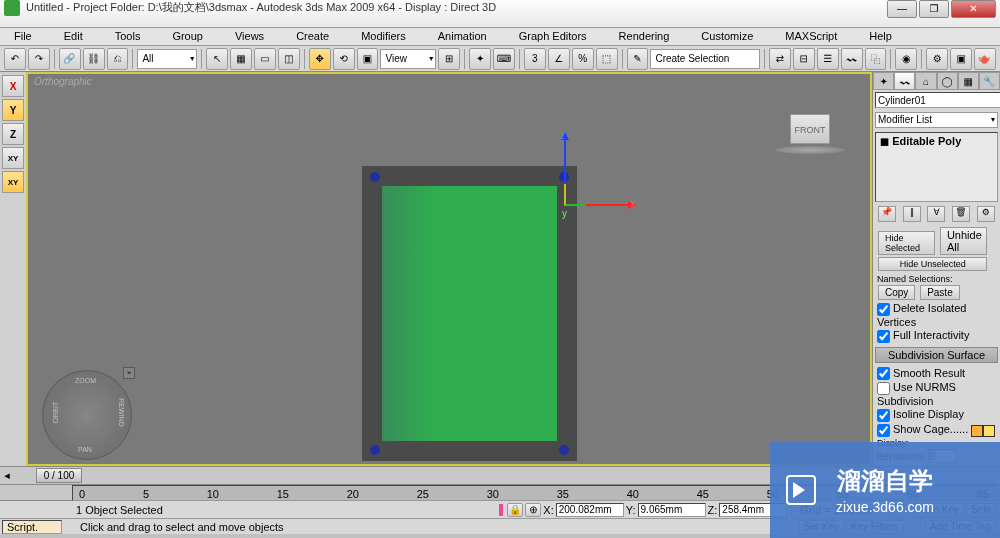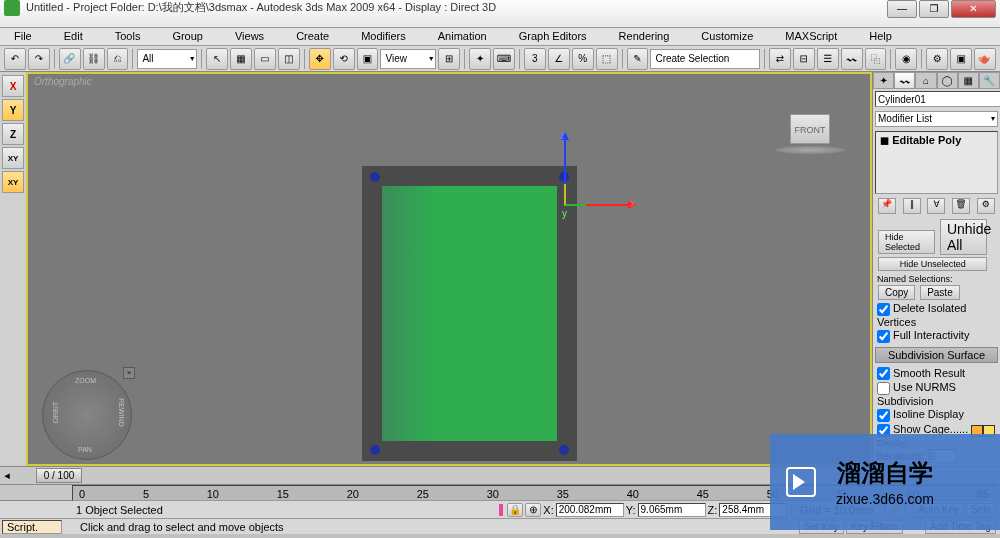--- a/index.html
+++ b/index.html
@@ -68,21 +68,21 @@
 .stackbtn { width: 18px; height: 16px; background: linear-gradient(#f0f0f0,#d0d0d0); border: 1px solid #999; font-size: 9px; text-align: center; }
 .rollhead { background: linear-gradient(#c0c0c0,#a8a8a8); border: 1px solid #888; text-align: center; font-size: 10px; padding: 1px; margin: 1px 2px; }
 .rollbody { padding: 2px 4px; font-size: 10px; }
 .rollbtn { display: inline-block; background: linear-gradient(#f0f0f0,#d0d0d0); border: 1px solid #999; padding: 1px 6px; font-size: 10px; margin: 1px; }
 .chk { display: block; margin: 1px 0; font-size: 10px; }
 .chk input { margin-right: 3px; vertical-align: middle; }
 .spin { display: inline-flex; align-items: center; margin: 1px 0; }
 .spin input { width: 28px; height: 14px; font-size: 10px; border: 1px inset #999; }
 .sw { display:inline-block; width:12px; height:12px; border:1px solid #333; vertical-align:middle; }
 
-.watermark { position: absolute; right: 0; bottom: 8px; width: 230px; height: 96px; background: rgba(70,120,200,0.92); display: flex; align-items: center; justify-content: center; color: #000000; font-size: 18px; flex-direction: column; z-index: 50; }
+.watermark { position: absolute; right: 0; bottom: 0; width: 230px; height: 96px; background: rgba(70,120,200,0.92); display: flex; align-items: center; justify-content: center; color: #ffffff; font-size: 18px; flex-direction: column; z-index: 50; }
 .watermark .big { font-size: 24px; font-weight: bold; }
 .watermark .url { font-size: 14px; margin-top: 2px; }
 .watermark .play { position: absolute; left: 16px; width: 30px; height: 30px; border: 2px solid #fff; border-radius: 4px; display:flex; align-items:center; justify-content:center; }
 .watermark .play::before { content:""; border: 8px solid transparent; border-left: 12px solid #fff; margin-left:4px; }
 
 .timebar { height: 18px; background: #c8c8c8; display: flex; align-items: center; border-top: 1px solid #888; }
 .timeslider { width: 46px; height: 15px; background: linear-gradient(#f0f0f0,#c0c0c0); border: 1px solid #888; text-align: center; font-size: 10px; line-height: 13px; margin-left: 22px; }
 .timeticks { flex: 1; position: relative; height: 16px; background: #b8b8b8; margin: 0 4px 0 2px; border: 1px inset #999; display:flex; justify-content:space-between; padding: 0 6px; font-size:9px; align-items:flex-end; }
 
 .statusbar { height: 18px; background: #d8d8d8; display: flex; align-items: center; border-top: 1px solid #888; font-size: 10px; }
@@ -231,21 +231,21 @@
     <div class="stackbtns">
       <div class="stackbtn">📌</div>
       <div class="stackbtn">∥</div>
       <div class="stackbtn">∀</div>
       <div class="stackbtn">🗑</div>
       <div class="stackbtn">⚙</div>
     </div>
 
     <div class="rollbody">
       <span class="rollbtn" style="width:48%;font-size:9px">Hide Selected</span>
-      <span class="rollbtn" style="width:40%;font-size:14px">Unhide All</span>
+      <span class="rollbtn" style="width:40%;font-size:11px">Unhide All</span>
       <span class="rollbtn" style="width:92%;font-size:9px;text-align:center">Hide Unselected</span>
       <div style="font-size:9px;margin-top:2px">Named Selections:</div>
       <span class="rollbtn">Copy</span>
       <span class="rollbtn">Paste</span>
       <label class="chk"><input type="checkbox" checked="" style=""><span>Delete Isolated Vertices</span></label>
       <label class="chk"><input type="checkbox" checked="" style=""><span>Full Interactivity</span></label>
     </div>
 
     <div class="rollhead"><span>Subdivision Surface</span></div>
     <div class="rollbody">

